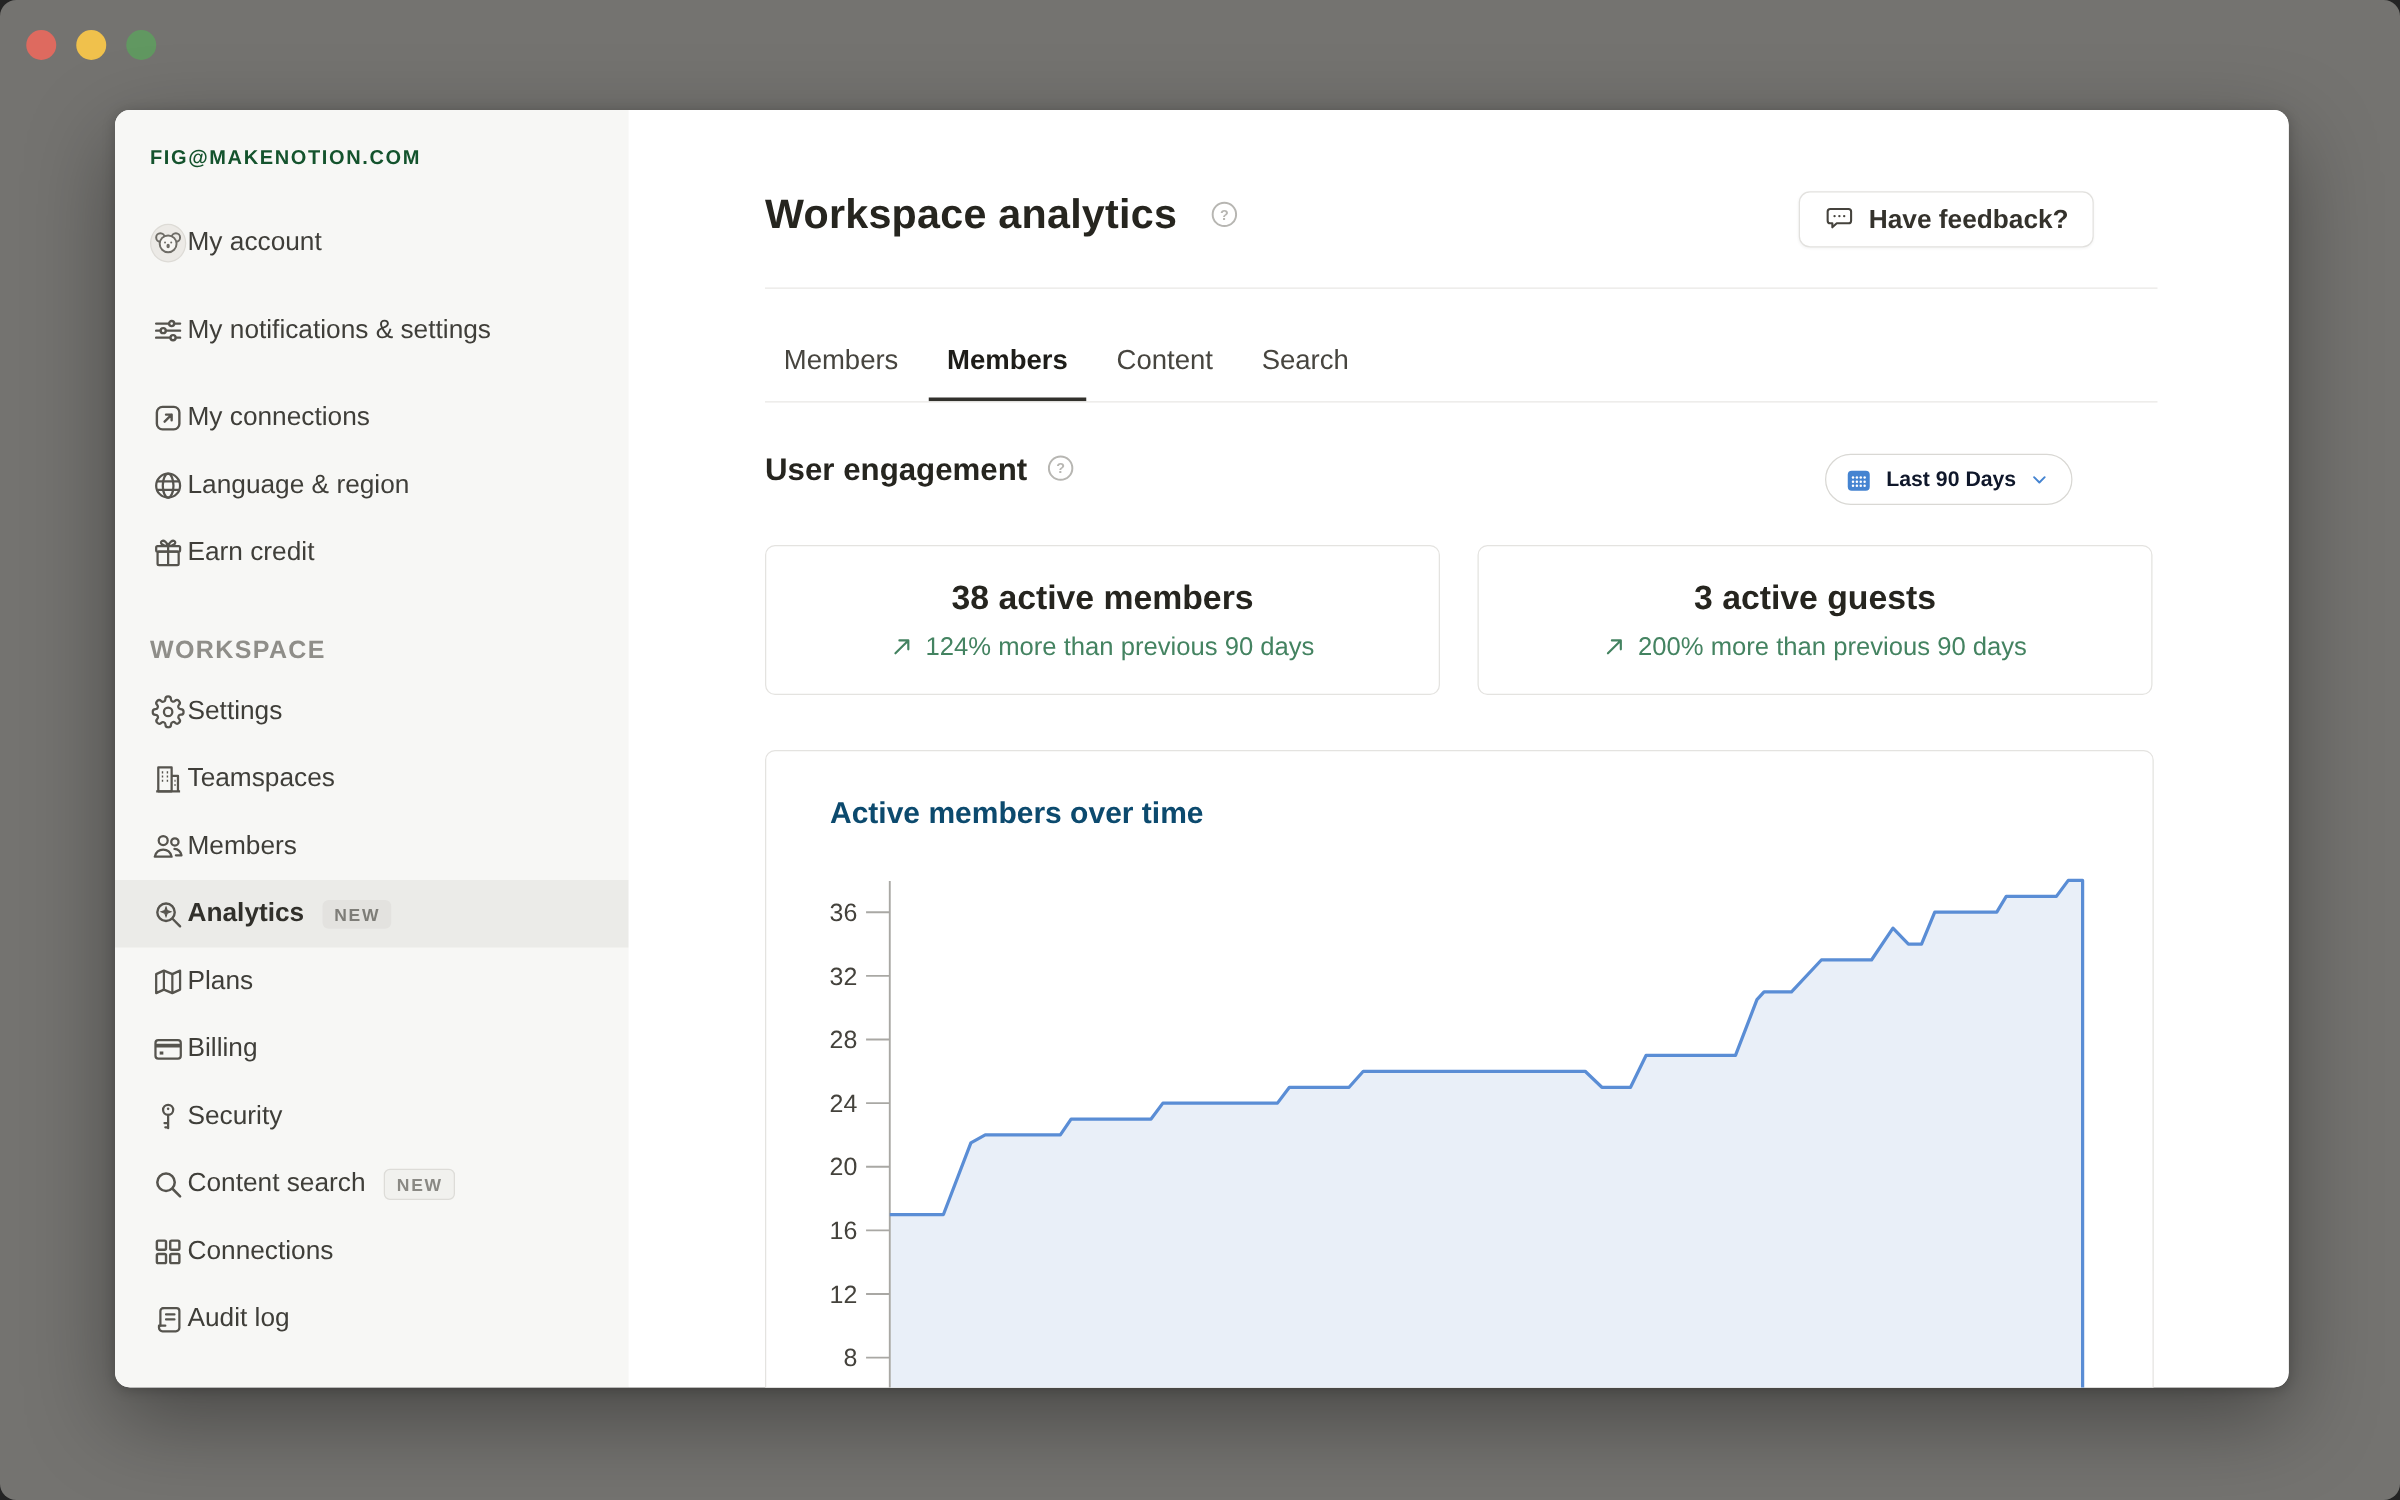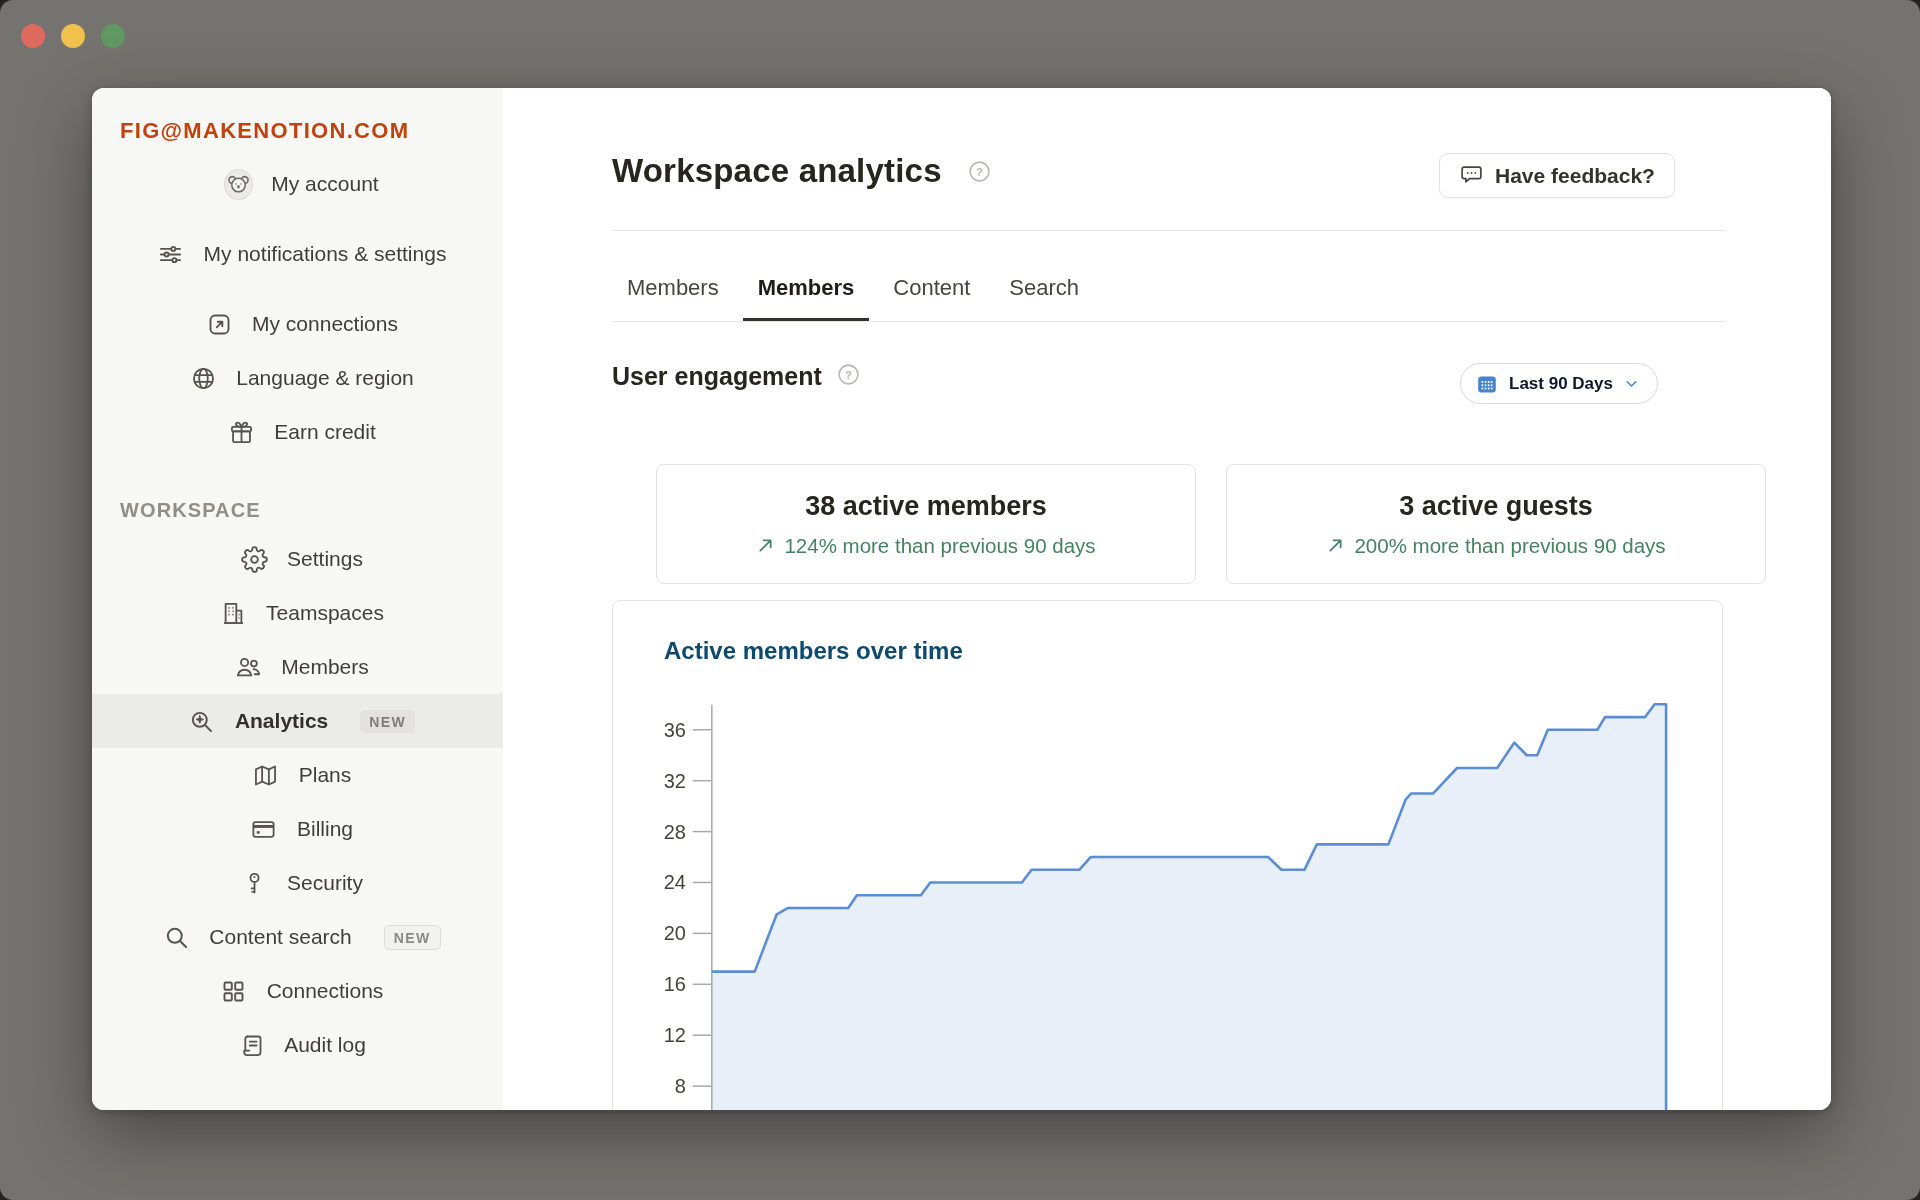--- a/index.html
+++ b/index.html
@@ -9,24 +9,24 @@
   .traffic { position:absolute; top:24px; left:21px; display:flex; gap:16px; }
   .light { width:24px; height:24px; border-radius:50%; }
 
   .window { position:absolute; left:92px; top:88px; width:1739px; height:1022px;
             background:#ffffff; border-radius:12px; overflow:hidden; display:flex;
             box-shadow:0 24px 70px rgba(0,0,0,.38), 0 2px 10px rgba(0,0,0,.22); }
 
   
   .sidebar { width:411px; min-width:411px; background:#f7f7f5; height:100%;
              padding-top:30px; overflow:hidden; }
-  .acct-email { font-size:22px; letter-spacing:1.3px; color:#c2410c; font-weight:600;
-                margin:0 0 13px 28px; }
-  .side-item { display:flex; align-items:center; gap:19px; min-height:54px;
-               padding:0 20px 0 28px; cursor:pointer; color:#3f3e39;justify-content:center; }
+  .acct-email { font-size:16px; letter-spacing:1.3px; color:#14532d; font-weight:600;
+                margin:0 0 31px 28px; }
+  .side-item { display:flex; align-items:center; gap:2px; min-height:54px;
+               padding:0 20px 0 28px; cursor:pointer; color:#3f3e39; }
   .side-item.selected { background:#ebebe8; }
   .side-item .ic { width:28px; min-width:28px; height:28px; display:flex;
                    align-items:center; justify-content:center; color:#56544e; }
   .side-item .ic svg { width:27px; height:27px; }
   .side-label { font-size:21px; line-height:1.32; }
   .side-item.selected .side-label { font-weight:700; color:#31302b; }
   .avatar { width:31px; height:31px; border-radius:50%; background:#eceae6;
             border:1px solid #dddbd6; display:flex; align-items:center; justify-content:center; }
   .section-label { font-size:20px; letter-spacing:1.1px; color:#8f8e89; font-weight:600;
                    margin:40px 0 10px 28px; }
@@ -55,21 +55,21 @@
                        height:3px; background:#32312c; }
 
   .eng-head { position:absolute; left:109px; top:274px; display:flex; gap:14px; }
   .eng-title { font-size:25px; font-weight:700; color:#26251f; }
   .date-pill { position:absolute; left:957px; top:275px; height:41px; padding:0 17px 0 14px;
                display:flex; align-items:center; gap:10px; border:1px solid #d9d8d4;
                border-radius:21px; background:#fff; cursor:pointer;
                color:#0f172a; font-size:17px; font-weight:600; }
   .date-pill svg { width:24px; height:24px; }
 
-  .cards { position:absolute; left:109px; top:376px; display:flex; gap:30px;margin-left:44px; }
+  .cards { position:absolute; left:109px; top:348px; display:flex; gap:30px; }
   .stat-card { width:540px; height:120px; border:1px solid #e4e3e0; border-radius:8px;
                background:#fff; display:flex; flex-direction:column; align-items:center;
                justify-content:center; gap:12px; }
   .stat-value { font-size:27px; font-weight:700; color:#26251f; }
   .stat-delta { display:flex; align-items:center; gap:9px; font-size:20.5px; color:#448361; }
   .stat-delta svg { width:19px; height:19px; }
 
   .chart-card { position:absolute; left:109px; top:512px; width:1111px; height:560px;
                 border:1px solid #e4e3e0; border-radius:8px; background:#fff; overflow:hidden; }
   .chart-title { position:absolute; left:51px; top:36px; font-size:24px; font-weight:700; color:#0c4a6e;text-align:right; }

